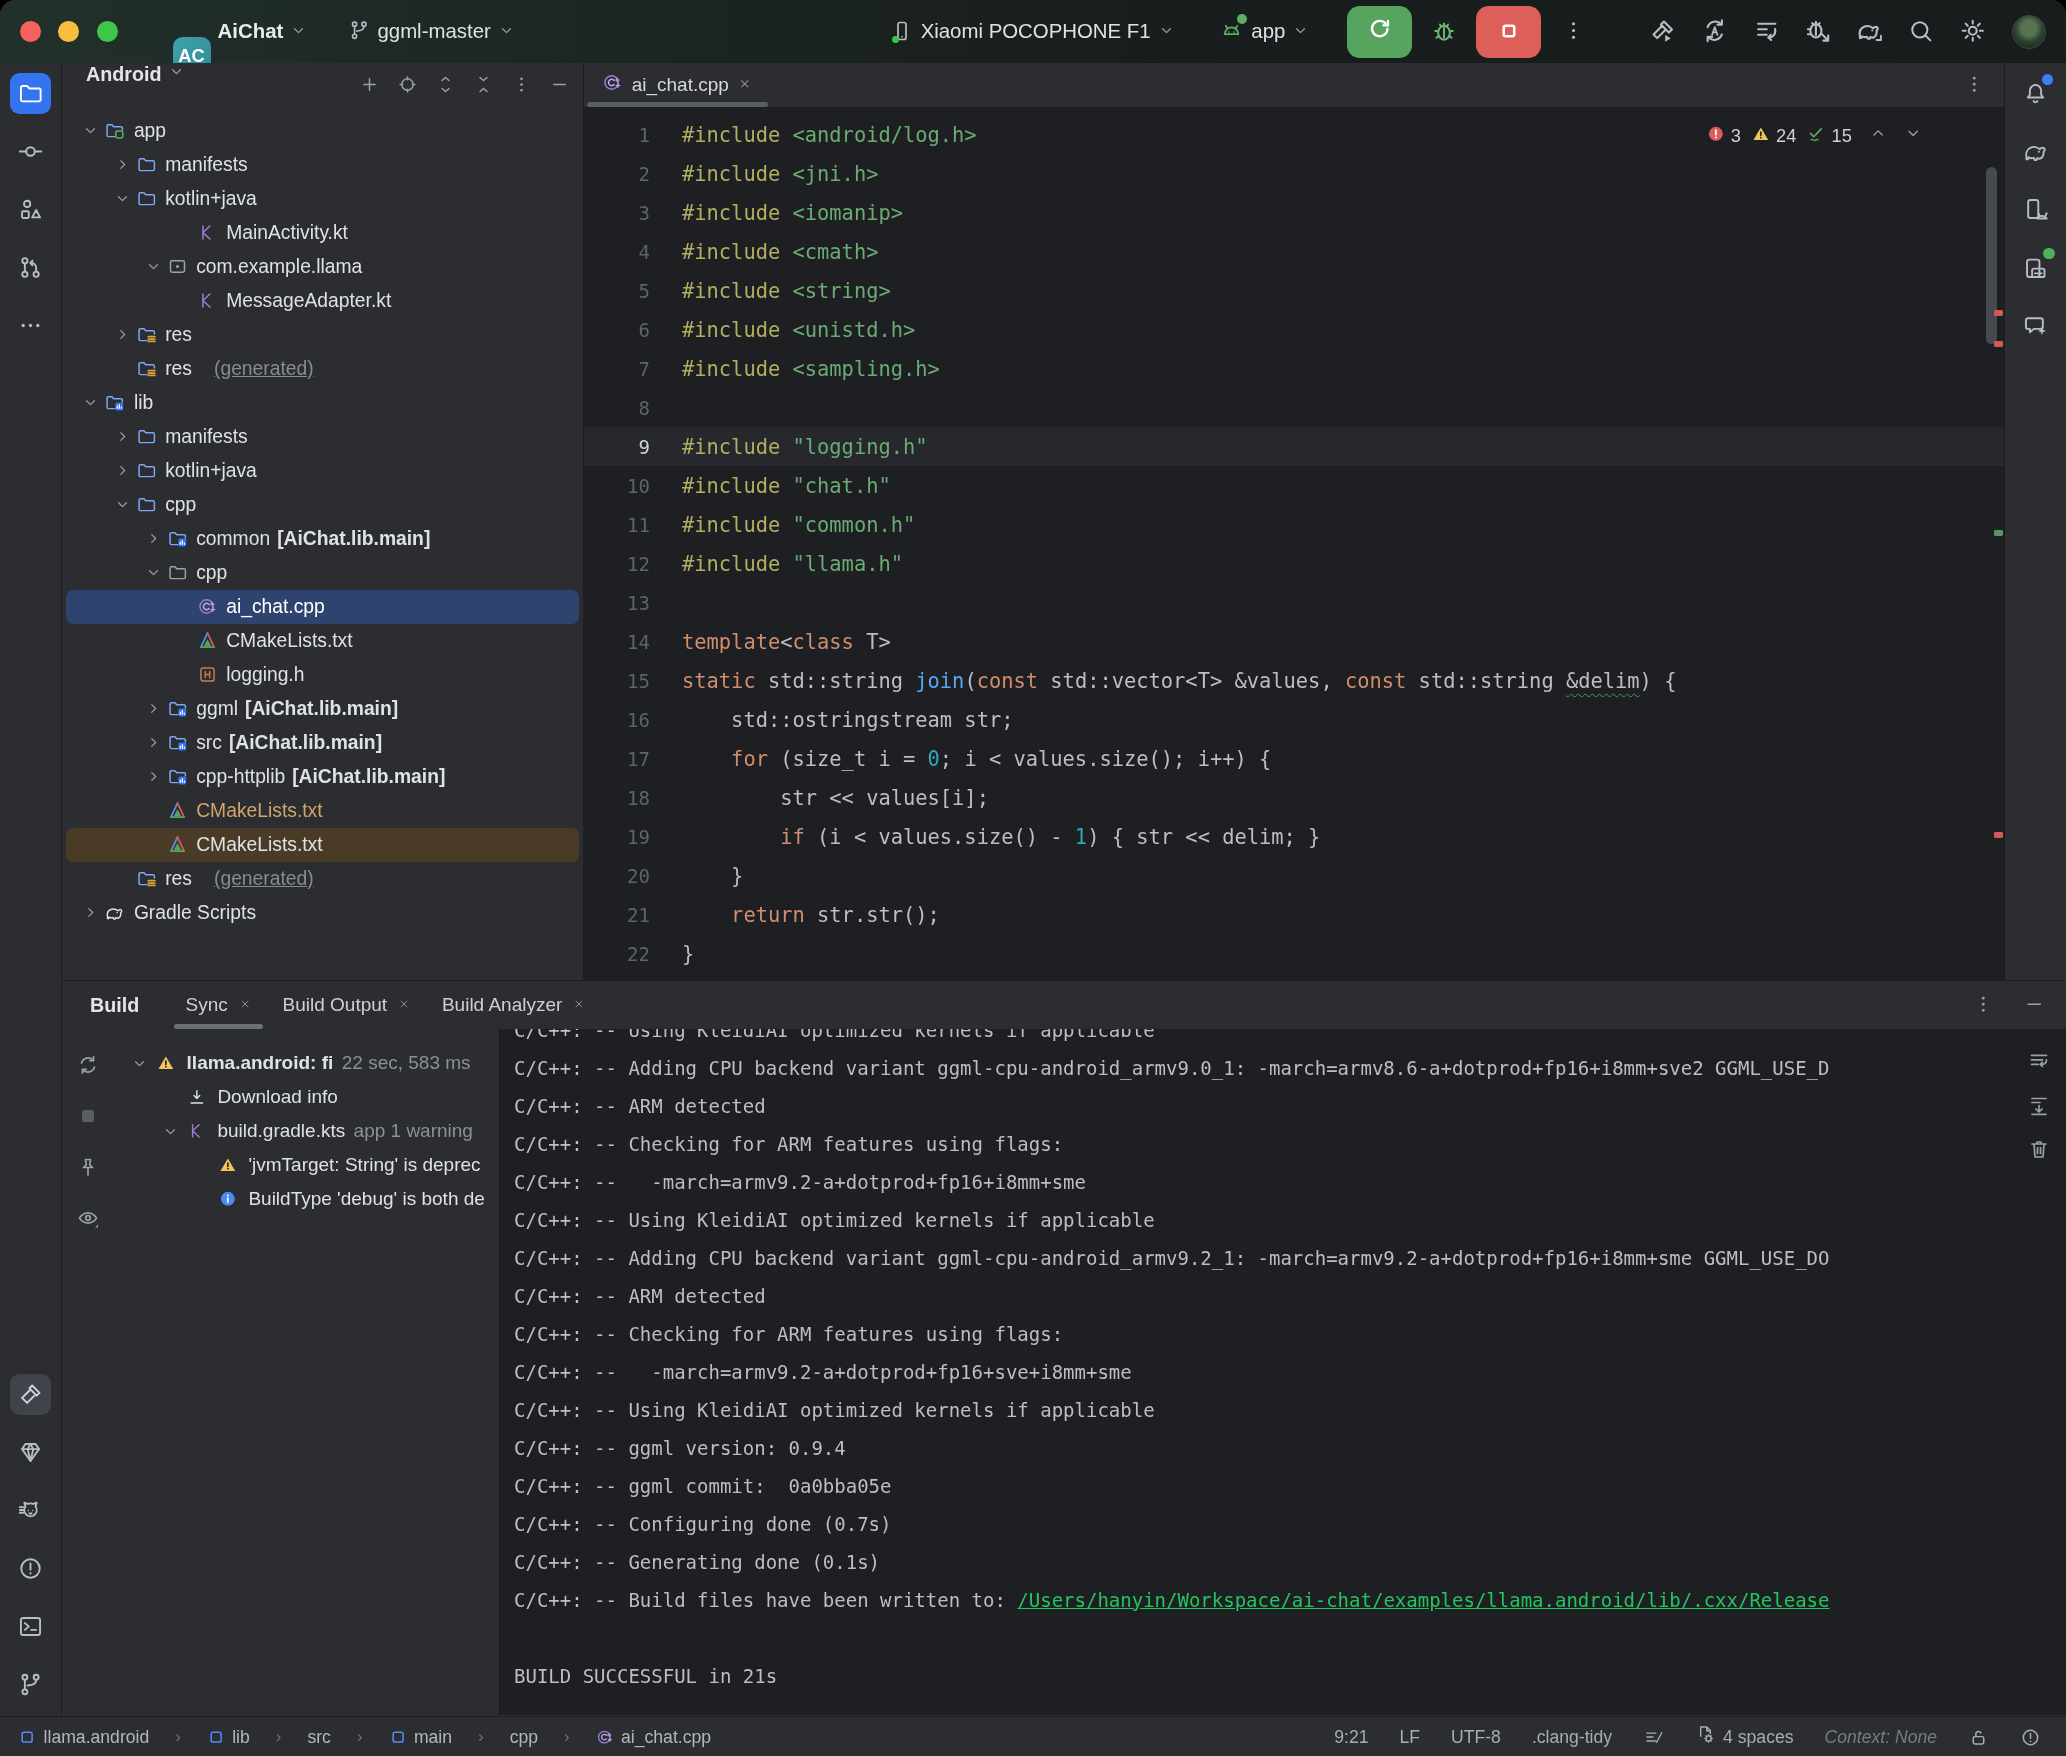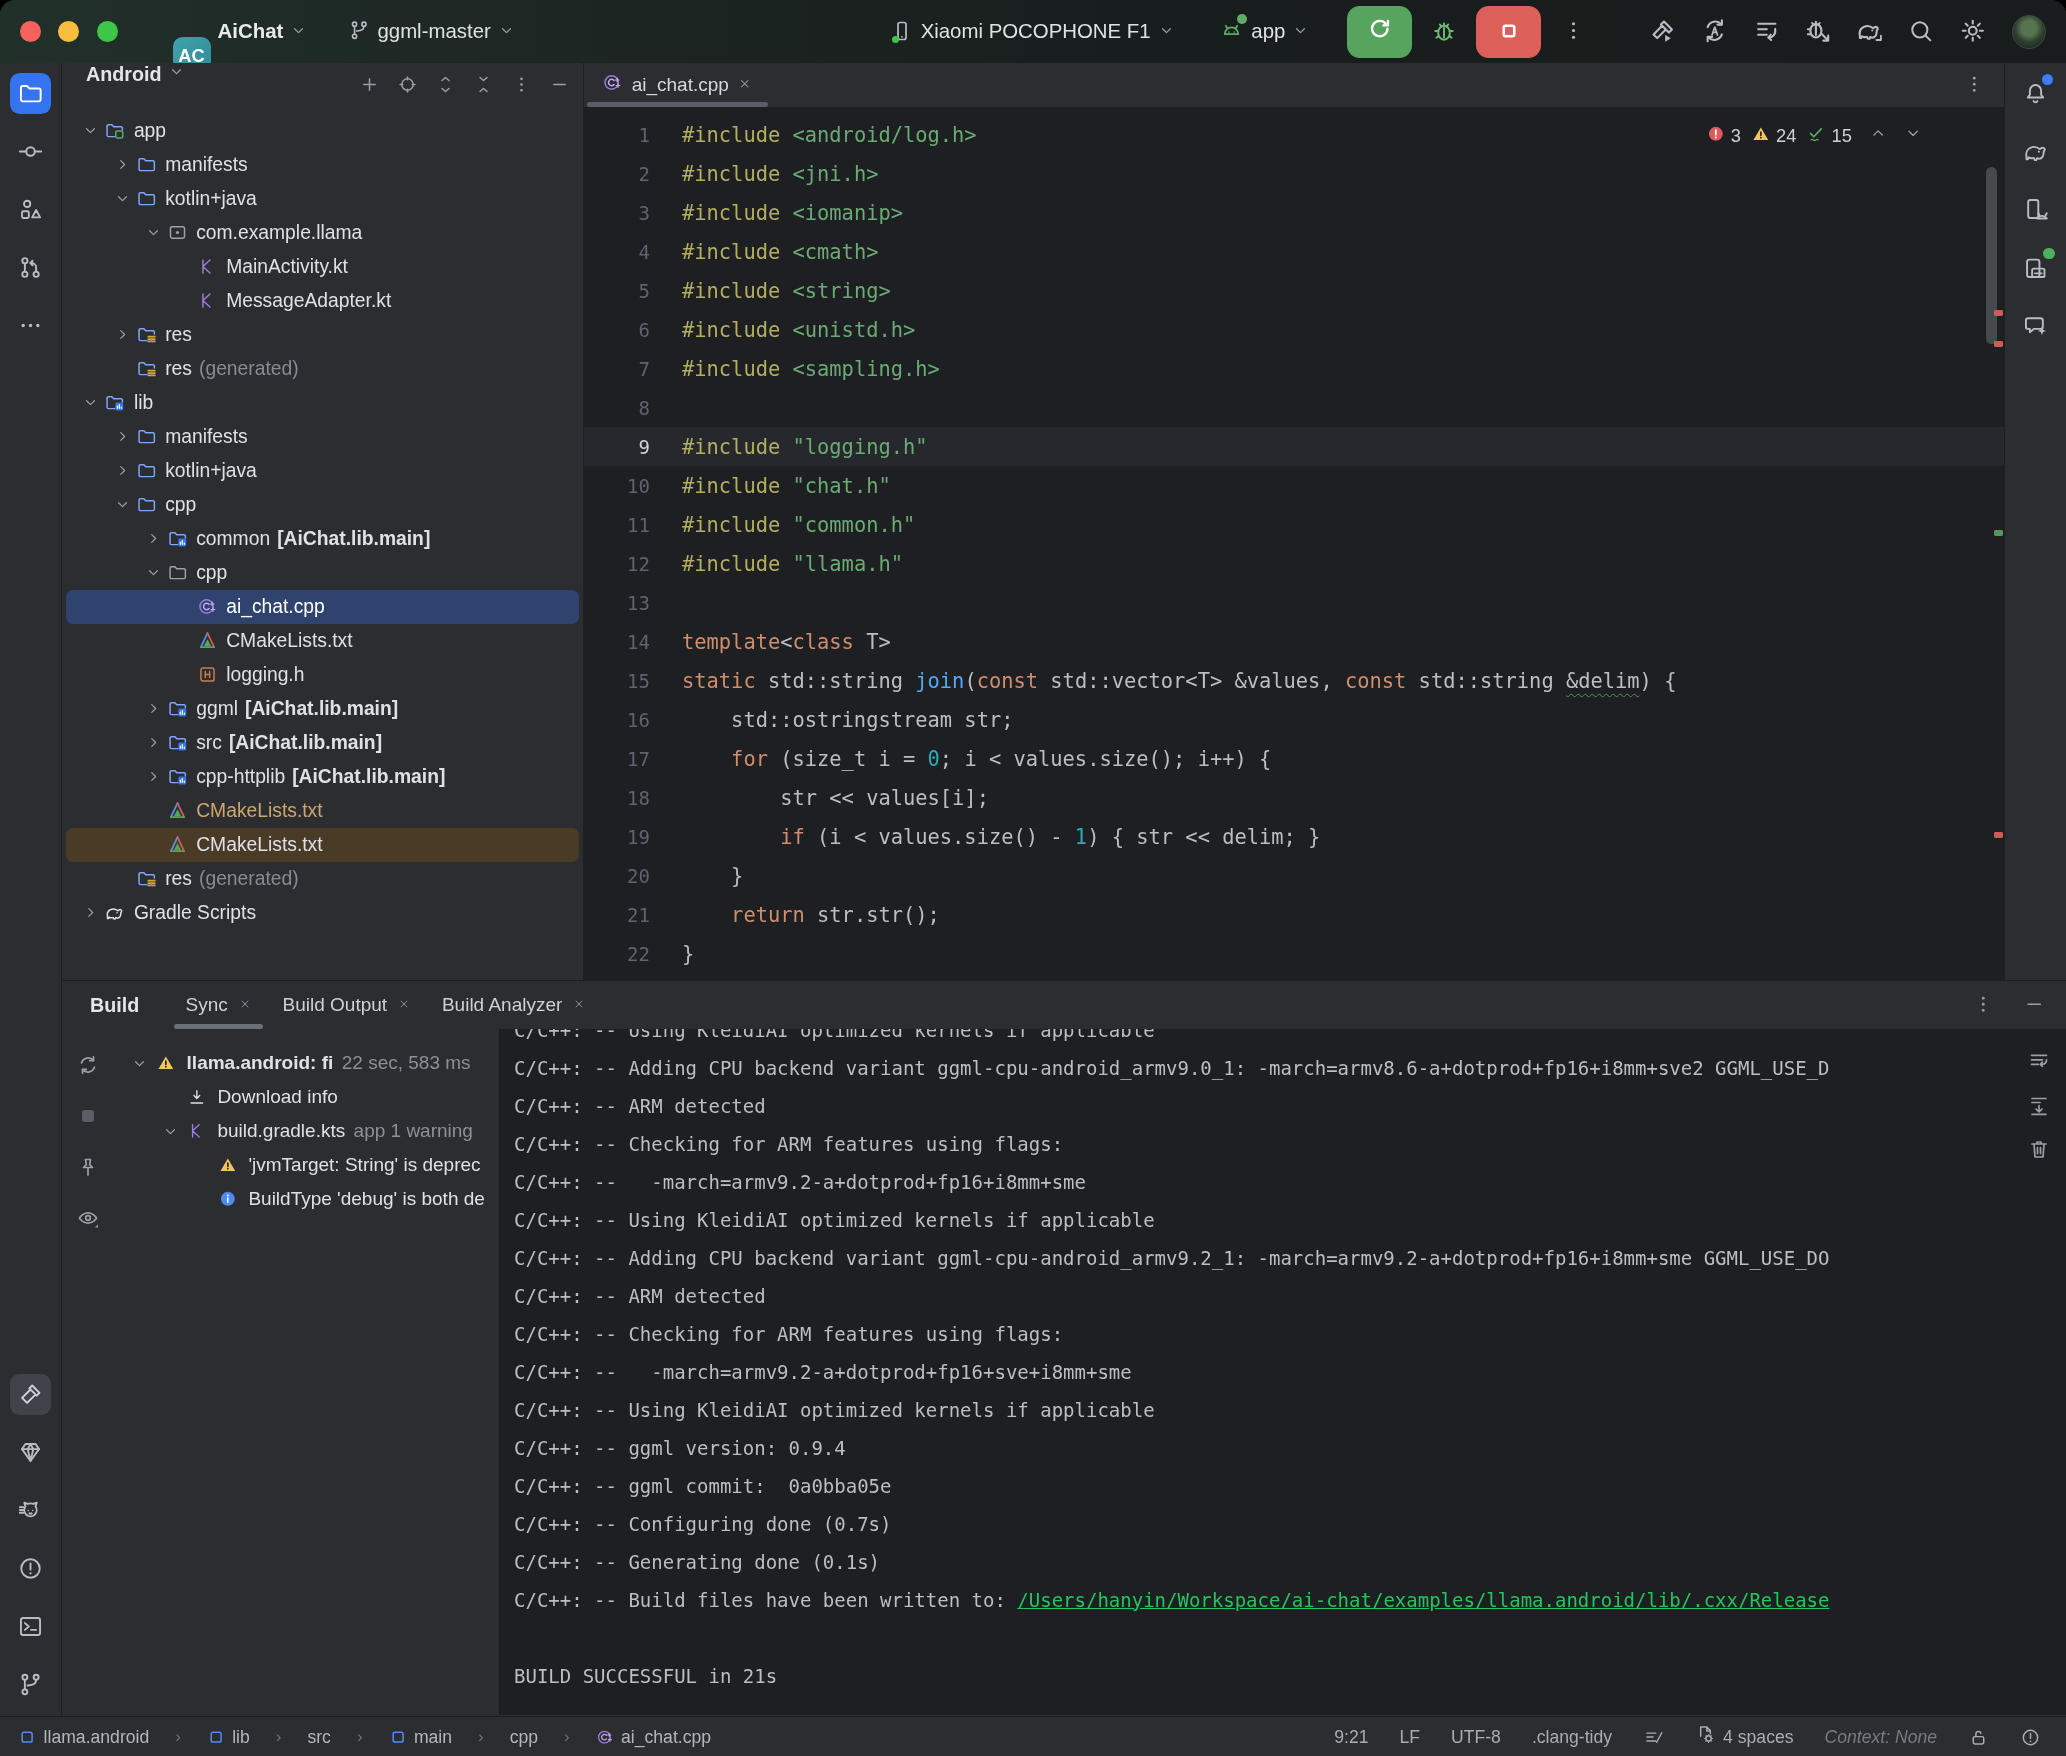--- a/index.html
+++ b/index.html
@@ -48,21 +48,21 @@
   .project-panel{width:522px;flex:none;background:#2b2d30;border-right:1.4px solid #1e1f22;
     display:flex;flex-direction:column;}
   .pp-header{height:45px;flex:none;display:flex;padding:0 12.7px 0 24px;gap:7px;}
   .pp-title{font-size:19.7px;font-weight:600;color:#e3e5e9;}
   .pp-tools{margin-left:auto;display:flex;align-items:center;gap:17px;color:#9ba0a8;}
   .pp-tree{flex:1;overflow:hidden;padding-top:5.6px;}
   .trow{height:34px;display:flex;align-items:center;font-size:19.3px;color:#dee1e6;
     margin:0 4.2px;border-radius:7px;white-space:nowrap;}
   .trow .chev{width:24px;flex:none;display:flex;justify-content:center;color:#9ba0a8;}
   .trow .ticon{width:24px;flex:none;display:flex;justify-content:center;margin-right:7px;}
-  .trow .tmeta{color:#878b93;margin-left:7px;}
+  .trow .tmeta{color:#878b93;margin-left:22px;text-decoration:underline;}
   .trow .ttag{font-weight:700;margin-left:7px;}
   .trow.sel-primary{background:#2e436e;color:#fff;}
   .trow.sel-secondary{background:#4a3b26;}
   .trow .modified{color:#d0a669;}
   
   .editor{flex:1;min-width:0;background:#1e1f22;display:flex;flex-direction:column;position:relative;}
   .ed-tabs{height:45px;flex:none;display:flex;align-items:center;background:#2b2d30;
     border-bottom:1.4px solid #1e1f22;padding-right:18.3px;}
   .ed-tab{height:100%;display:flex;align-items:center;gap:8.4px;padding:0 18.3px;position:relative;
     font-size:19px;color:#d5d8de;}
@@ -400,42 +400,42 @@
                     <path d="M6.5 9.5l5.5 5.5 5.5-5.5"></path>
                   </svg>
                 </span>
                 <span class="ticon">
                   <svg width="21" height="21" viewBox="0 0 24 24" fill="none" stroke="currentColor" stroke-width="1.7" stroke-linecap="round" stroke-linejoin="round">
                     <path d="M3.5 7c0-.9.7-1.6 1.6-1.6h4l2 2.2h8.3c.9 0 1.6.7 1.6 1.6v8.2c0 .9-.7 1.6-1.6 1.6H5.1c-.9 0-1.6-.7-1.6-1.6z" stroke="#7da7f8"></path>
                   </svg>
                 </span>
                 <span class="">kotlin+java</span>
               </div>
+              <div class="trow" style="padding-left:105px">
+                <span class="chev"></span>
+                <span class="ticon">
+                  <svg width="21" height="21" viewBox="0 0 24 24" fill="none" stroke="currentColor" stroke-width="1.7" stroke-linecap="round" stroke-linejoin="round">
+                    <path d="M6.8 4.5v15M6.8 12l8-7.5M6.8 12l8 7.5" stroke="#9d7cd8"></path>
+                  </svg>
+                </span>
+                <span class="">MainActivity.kt</span>
+              </div>
               <div class="trow" style="padding-left:75px">
                 <span class="chev">
                   <svg width="17" height="17" viewBox="0 0 24 24" fill="none" stroke="currentColor" stroke-width="1.7" stroke-linecap="round" stroke-linejoin="round">
                     <path d="M6.5 9.5l5.5 5.5 5.5-5.5"></path>
                   </svg>
                 </span>
                 <span class="ticon">
                   <svg width="21" height="21" viewBox="0 0 24 24" fill="none" stroke="currentColor" stroke-width="1.7" stroke-linecap="round" stroke-linejoin="round">
                     <rect x="4" y="5.5" width="16" height="13" rx="2" stroke="#9da2aa"></rect>
                     <circle cx="12" cy="12" r="1.8" fill="#9da2aa" stroke="none"></circle>
                   </svg>
                 </span>
                 <span class="">com.example.llama</span>
-              </div>
-              <div class="trow" style="padding-left:105px">
-                <span class="chev"></span>
-                <span class="ticon">
-                  <svg width="21" height="21" viewBox="0 0 24 24" fill="none" stroke="currentColor" stroke-width="1.7" stroke-linecap="round" stroke-linejoin="round">
-                    <path d="M6.8 4.5v15M6.8 12l8-7.5M6.8 12l8 7.5" stroke="#9d7cd8"></path>
-                  </svg>
-                </span>
-                <span class="">MainActivity.kt</span>
               </div>
               <div class="trow" style="padding-left:105px">
                 <span class="chev"></span>
                 <span class="ticon">
                   <svg width="21" height="21" viewBox="0 0 24 24" fill="none" stroke="currentColor" stroke-width="1.7" stroke-linecap="round" stroke-linejoin="round">
                     <path d="M6.8 4.5v15M6.8 12l8-7.5M6.8 12l8 7.5" stroke="#9d7cd8"></path>
                   </svg>
                 </span>
                 <span class="">MessageAdapter.kt</span>
               </div>

